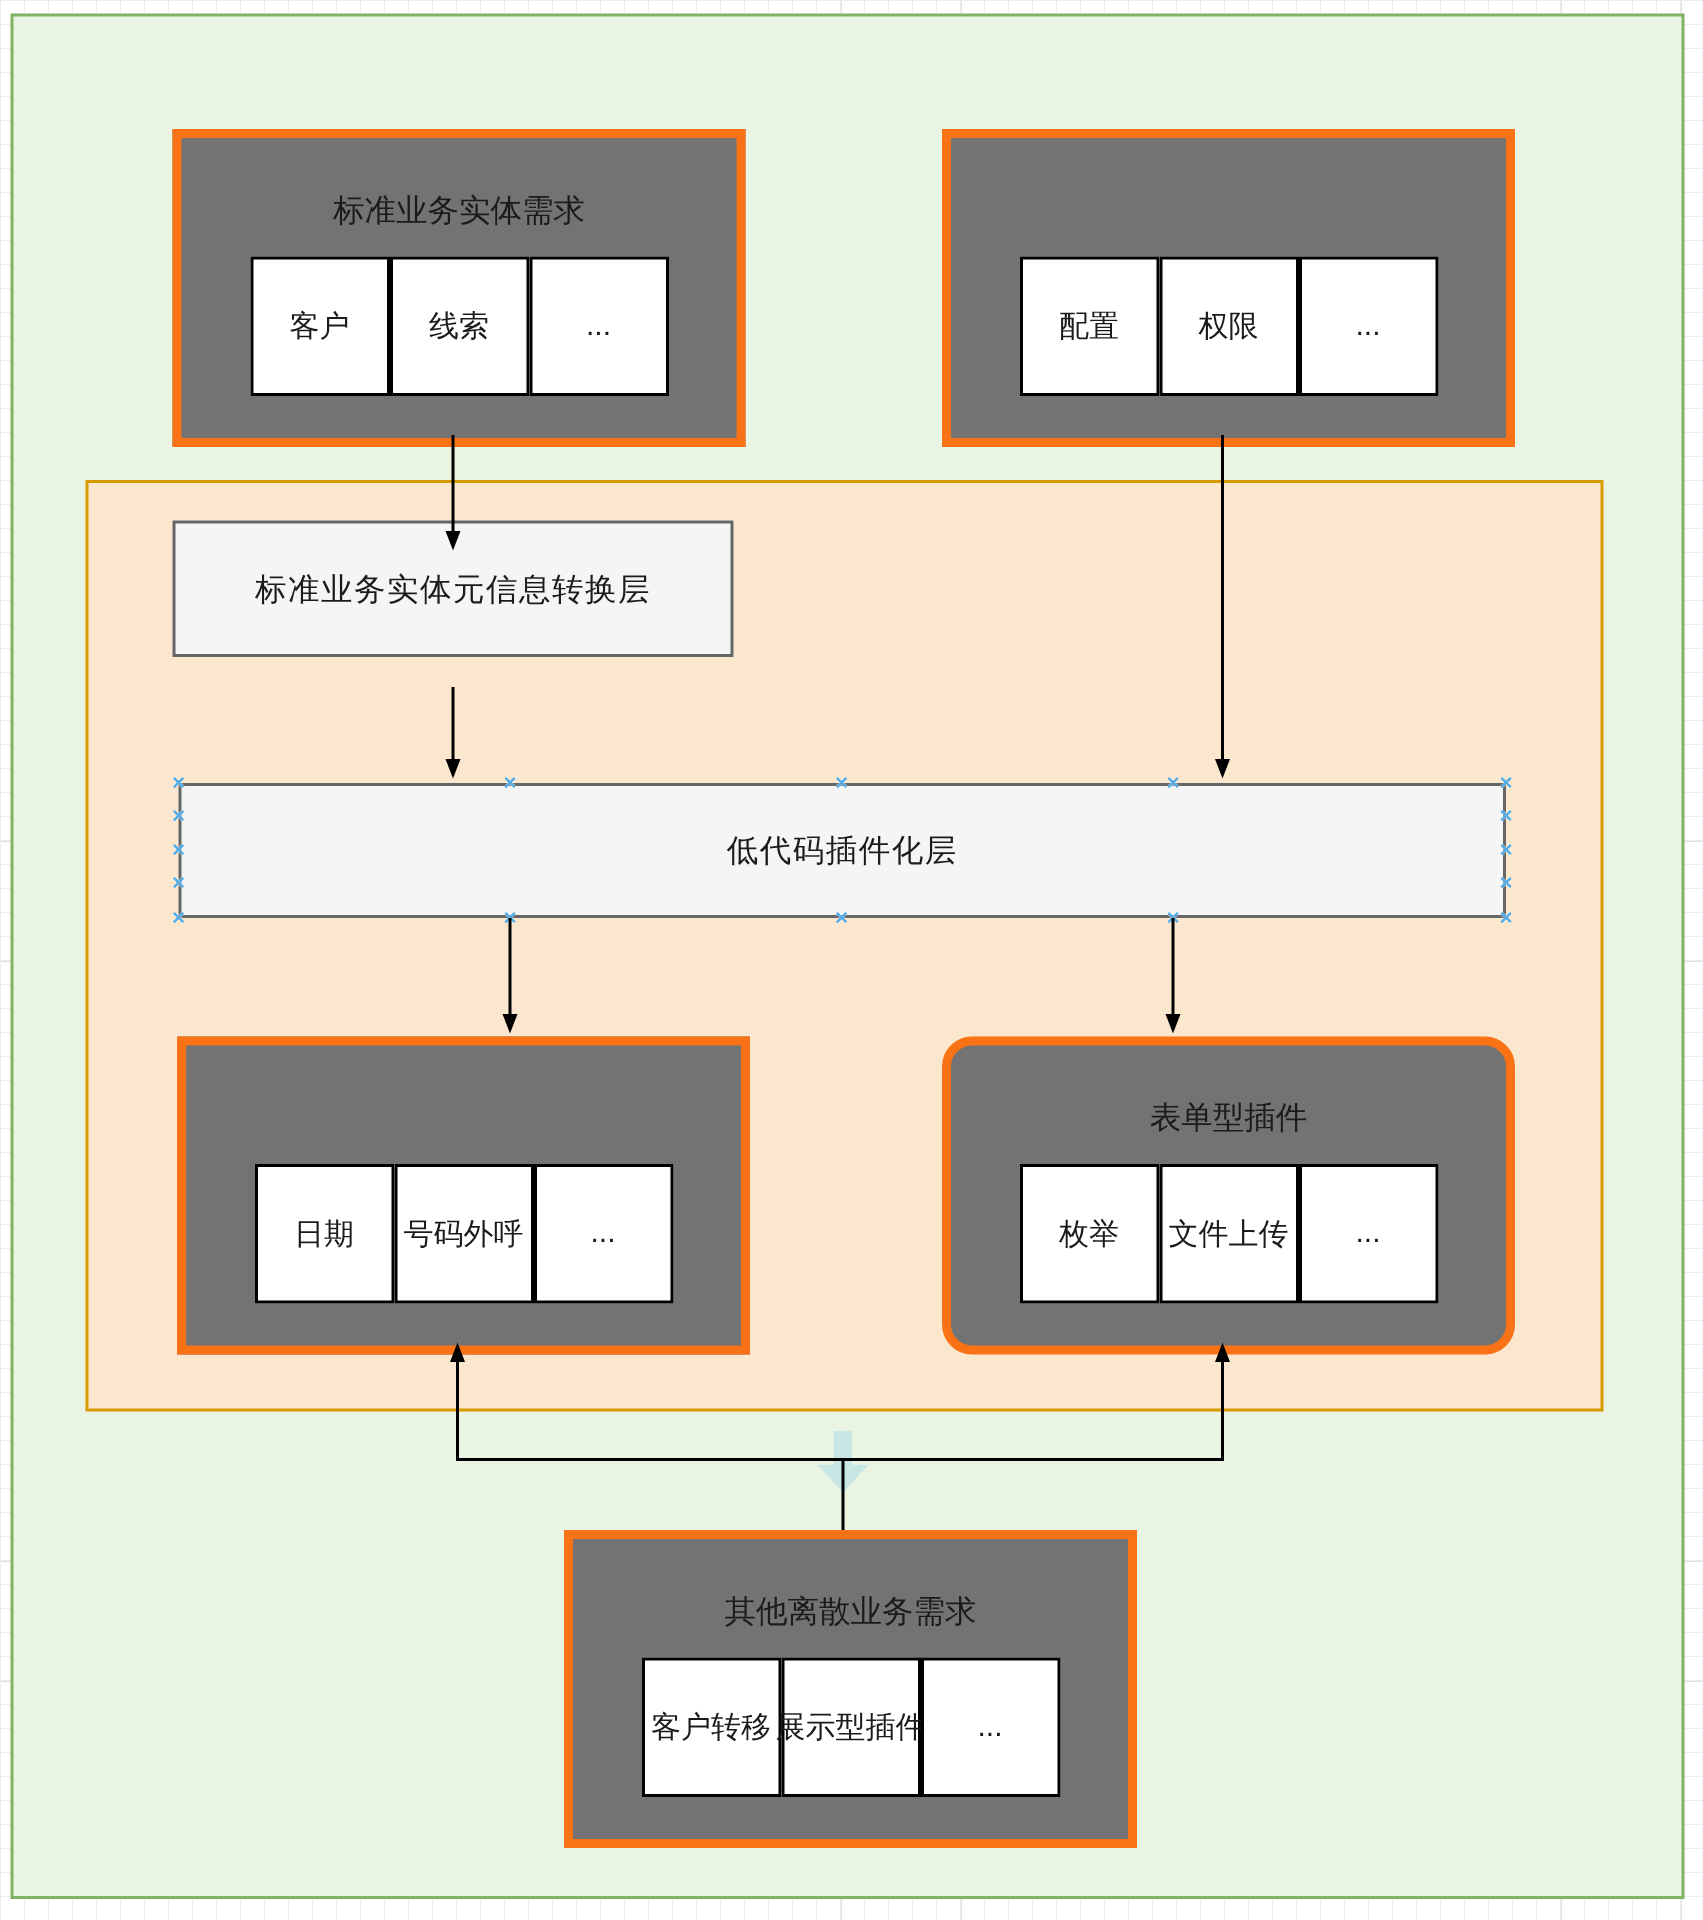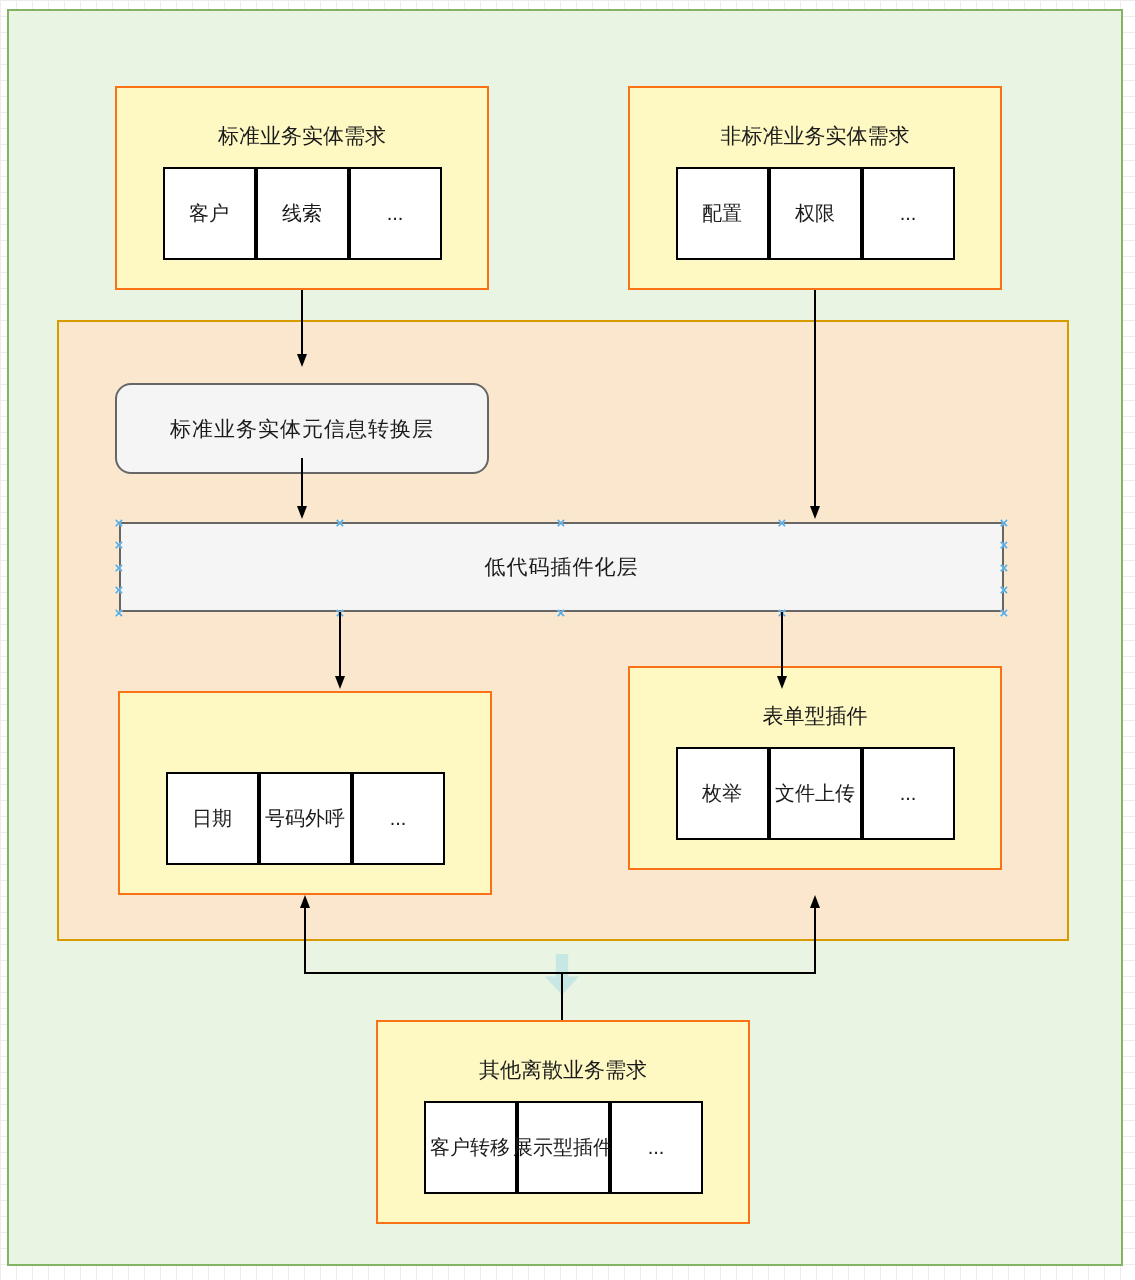--- a/index.html
+++ b/index.html
@@ -19,41 +19,41 @@
   .green-canvas{
     position:absolute;left:7px;top:9px;width:1112px;height:1253px;
     background:#e9f4e3;border:2px solid #82b366;
   }
   .orange-container{
     position:absolute;left:57px;top:320px;width:1008px;height:617px;
     background:#fbe7cd;border:2px solid #d79b00;
   }
   .group{
     position:absolute;width:370px;height:200px;
-    background:#fef9c3;border:2px solid #f97316;
+    background:#737373;border:6px solid #f97316;
   }
   .group-title{
     position:absolute;left:0;right:0;top:34px;
     text-align:center;font-size:21px;color:#1b1b1b;white-space:nowrap;
   }
   .cells{
     position:absolute;left:0;right:0;top:79px;
     display:flex;justify-content:center;
   }
   .cell{
     width:89px;height:89px;background:#ffffff;border:2px solid #000000;
     display:flex;align-items:center;justify-content:center;
     font-size:20px;color:#1b1b1b;white-space:nowrap;overflow:visible;
   }
   .layer-box{
     position:absolute;background:#f5f5f5;border:2px solid #666666;
     display:flex;align-items:center;justify-content:center;
     font-size:21px;color:#1b1b1b;letter-spacing:1px;
   }
-  .conv-layer{left:115px;top:383px;width:370px;height:87px;border-radius:16px;}
+  .conv-layer{left:115px;top:347px;width:370px;height:87px;}
   .lowcode-layer{left:119px;top:522px;width:881px;height:86px;}
 
   .vline{position:absolute;width:2px;background:#000;}
   .hline{position:absolute;height:2px;background:#000;}
   .head-down{position:absolute;width:0;height:0;
     border-left:5px solid transparent;border-right:5px solid transparent;
     border-top:13px solid #000;}
   .head-up{position:absolute;width:0;height:0;
     border-left:5px solid transparent;border-right:5px solid transparent;
     border-bottom:13px solid #000;}
@@ -87,21 +87,20 @@
       <div class="cell">
           <span>线索</span>
         </div>
       <div class="cell">
           <span>...</span>
         </div>
     </div>
   </div>
 
   <div class="group" style="left:628px;top:86px;">
-    <div class="group-title">非标准业务实体需求</div>
     <div class="cells">
       <div class="cell">
           <span>配置</span>
         </div>
       <div class="cell">
           <span>权限</span>
         </div>
       <div class="cell">
           <span>...</span>
         </div>
@@ -140,21 +139,21 @@
         </div>
       <div class="cell">
           <span>号码外呼</span>
         </div>
       <div class="cell">
           <span>...</span>
         </div>
     </div>
   </div>
 
-  <div class="group" style="left:628px;top:666px;">
+  <div class="group" style="left:628px;top:691px;border-radius:20px;">
     <div class="group-title">表单型插件</div>
     <div class="cells">
       <div class="cell">
           <span>枚举</span>
         </div>
       <div class="cell">
           <span>文件上传</span>
         </div>
       <div class="cell">
           <span>...</span>

